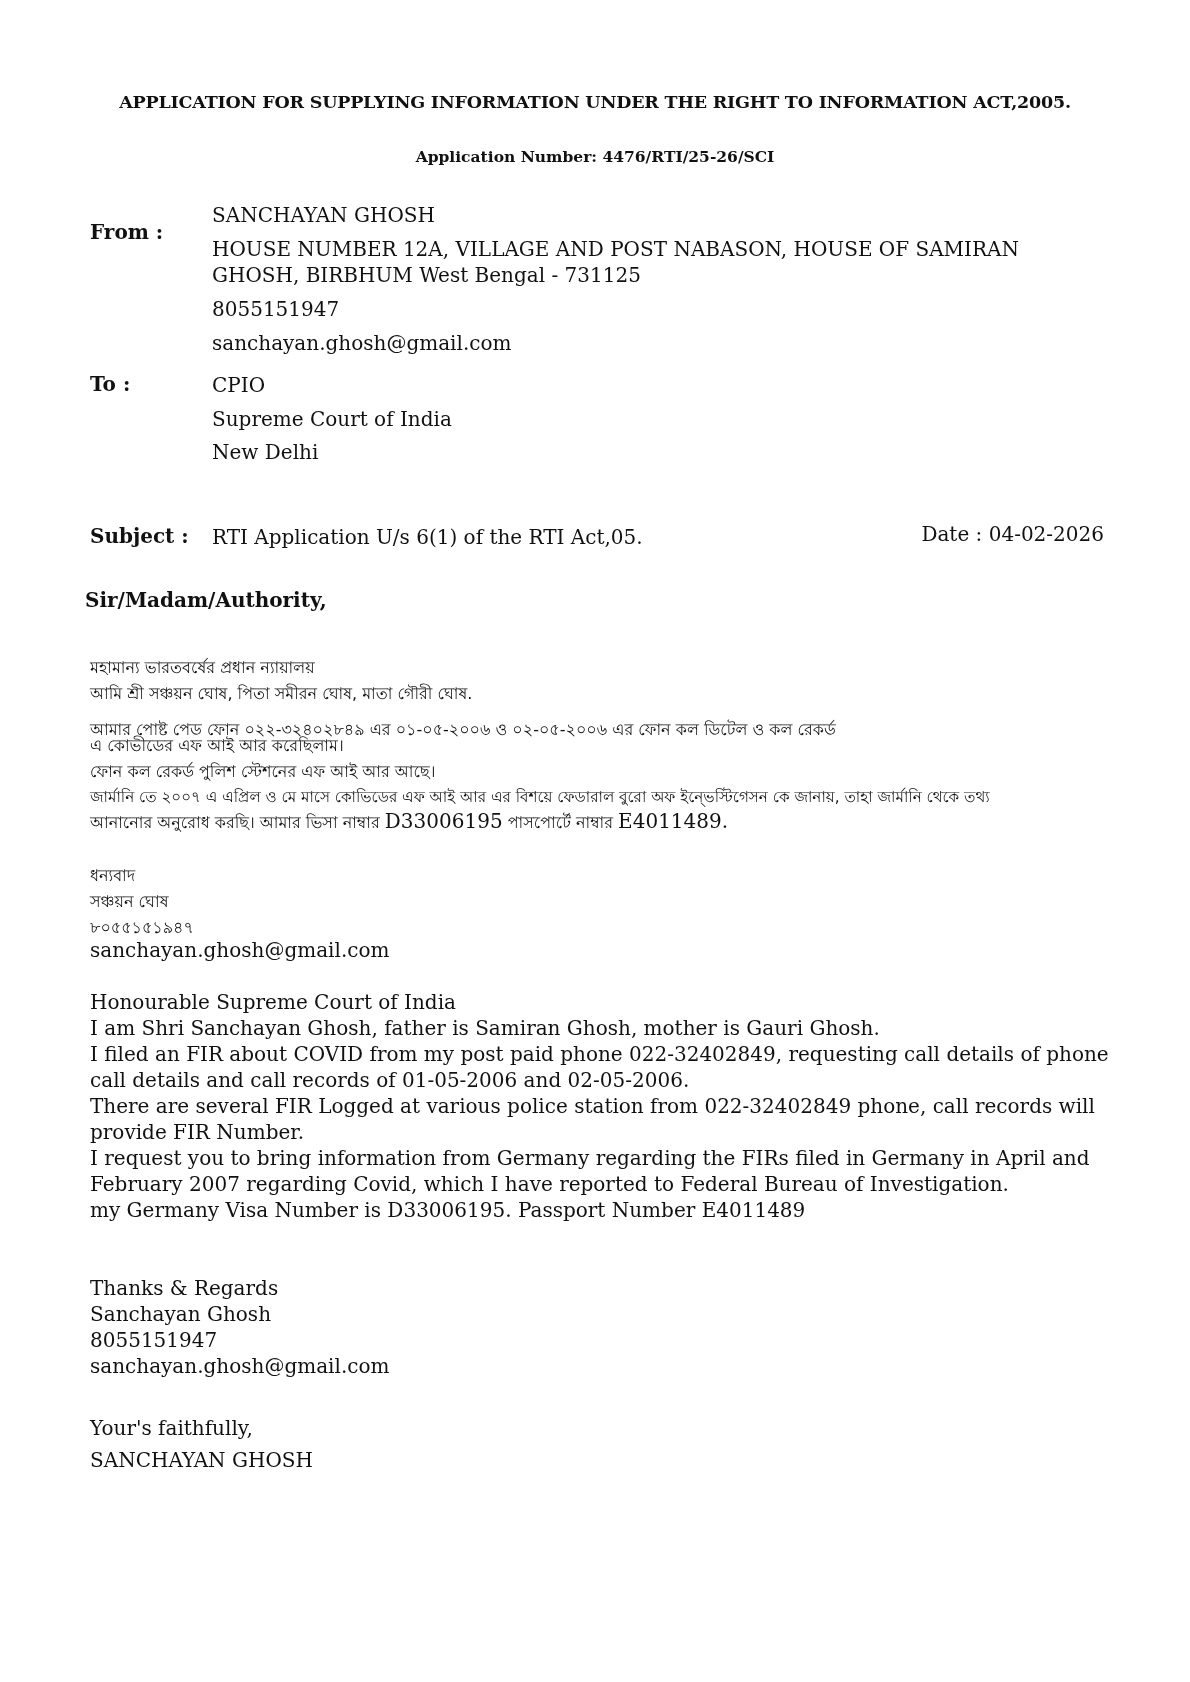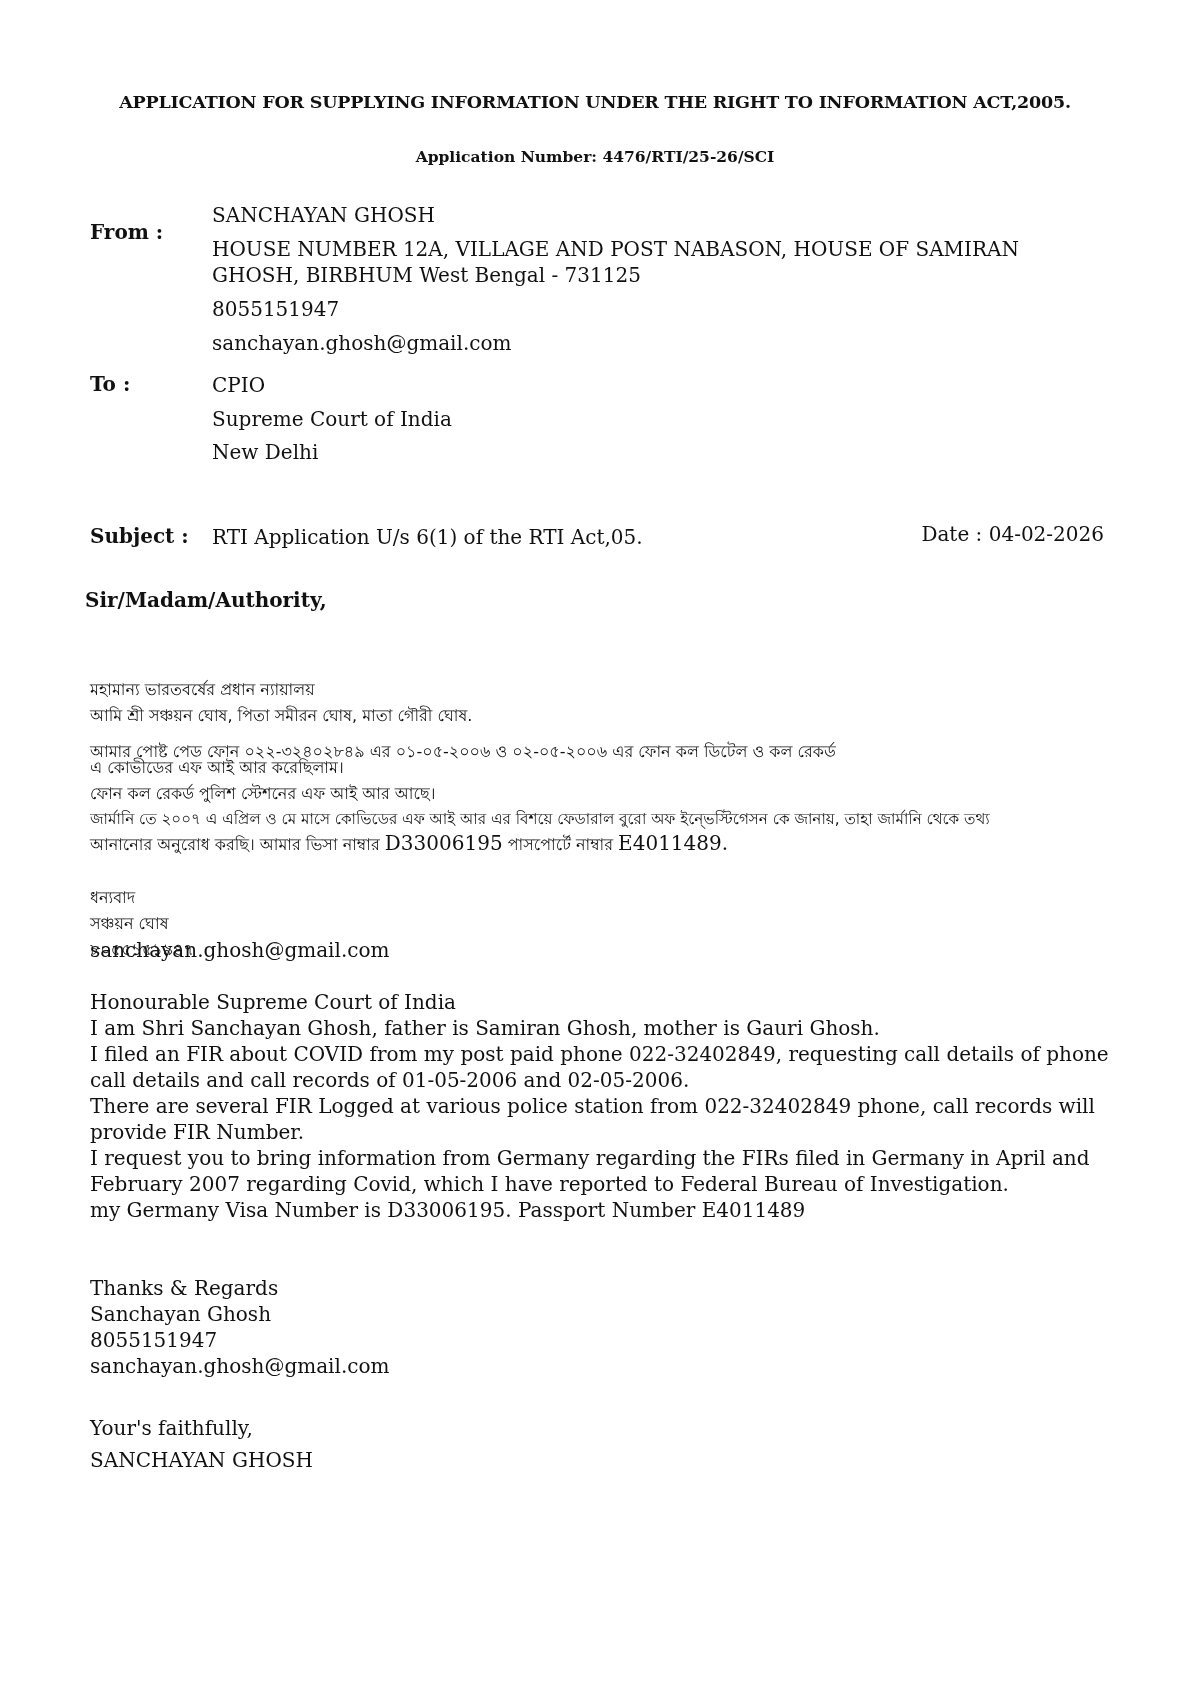--- a/index.html
+++ b/index.html
@@ -4,21 +4,21 @@
 <style>
   html, body { margin: 0; padding: 0; background: #ffffff; }
   body { width: 1190px; height: 1682px; position: relative; color: #111; font-family: "DejaVu Serif", serif; overflow: hidden; }
   .page { position: absolute; left: 0; top: 0; width: 1190px; height: 1682px; }
   .title { position: absolute; left: 0; width: 1190px; top: 92px; text-align: center; font-weight: bold; font-size: 17.5px; letter-spacing: -0.2px; }
   .appno { position: absolute; left: 0; width: 1190px; top: 147px; text-align: center; font-weight: bold; font-size: 15.5px; }
   .lbl { position: absolute; left: 90px; font-weight: bold; font-size: 20px; }
   .val { position: absolute; left: 212px; font-size: 20px; line-height: 26px; width: 830px; }
   .date { position: absolute; right: 86px; top: 482px; font-size: 20px; margin-top: 40px; }
   .salute { position: absolute; left: 85px; top: 588px; font-weight: bold; font-size: 20px; }
-  .bn { position: absolute; left: 90px; font-family: "DejaVu Sans", sans-serif; font-size: 16px; white-space: nowrap; margin-top: 22px; }
+  .bn { position: absolute; left: 90px; font-family: "DejaVu Sans", sans-serif; font-size: 16px; white-space: nowrap; }
   .bn .en { font-family: "DejaVu Serif", serif; font-size: 20px; }
   .en-line { position: absolute; left: 90px; font-size: 20px; white-space: nowrap; }
 </style>
 </head>
 <body>
 
 <div class="page">
 
   <div class="title">APPLICATION FOR SUPPLYING INFORMATION UNDER THE RIGHT TO INFORMATION ACT,2005.</div>
   <div class="appno">Application Number: 4476/RTI/25-26/SCI</div>

